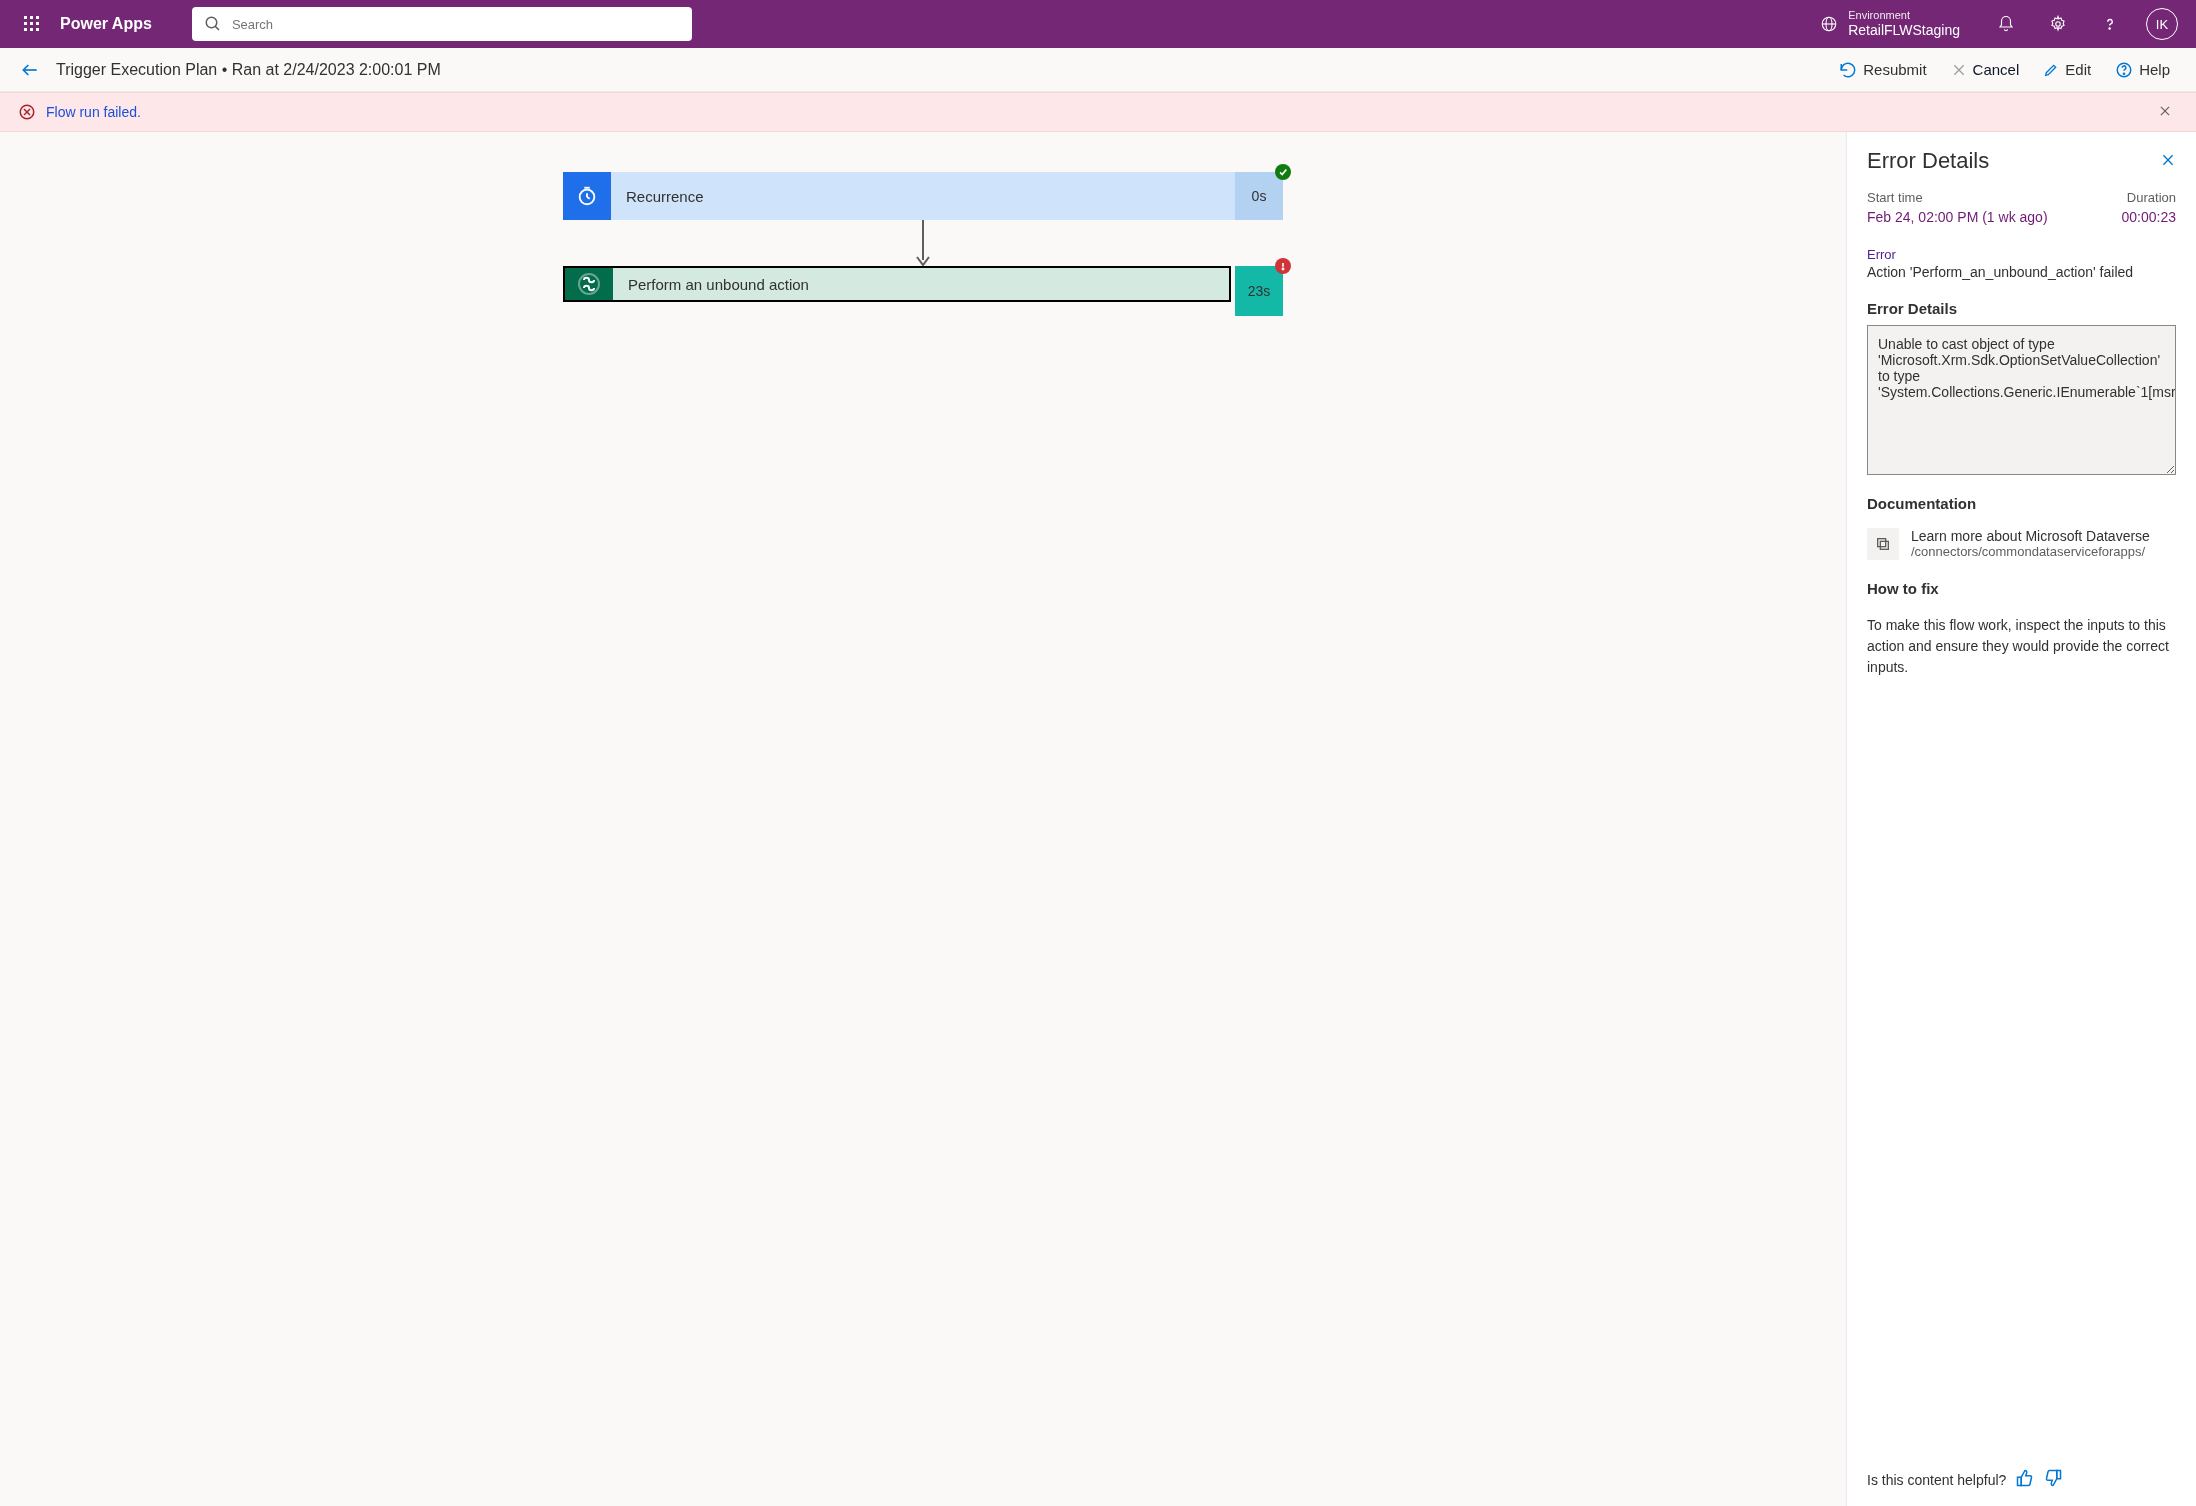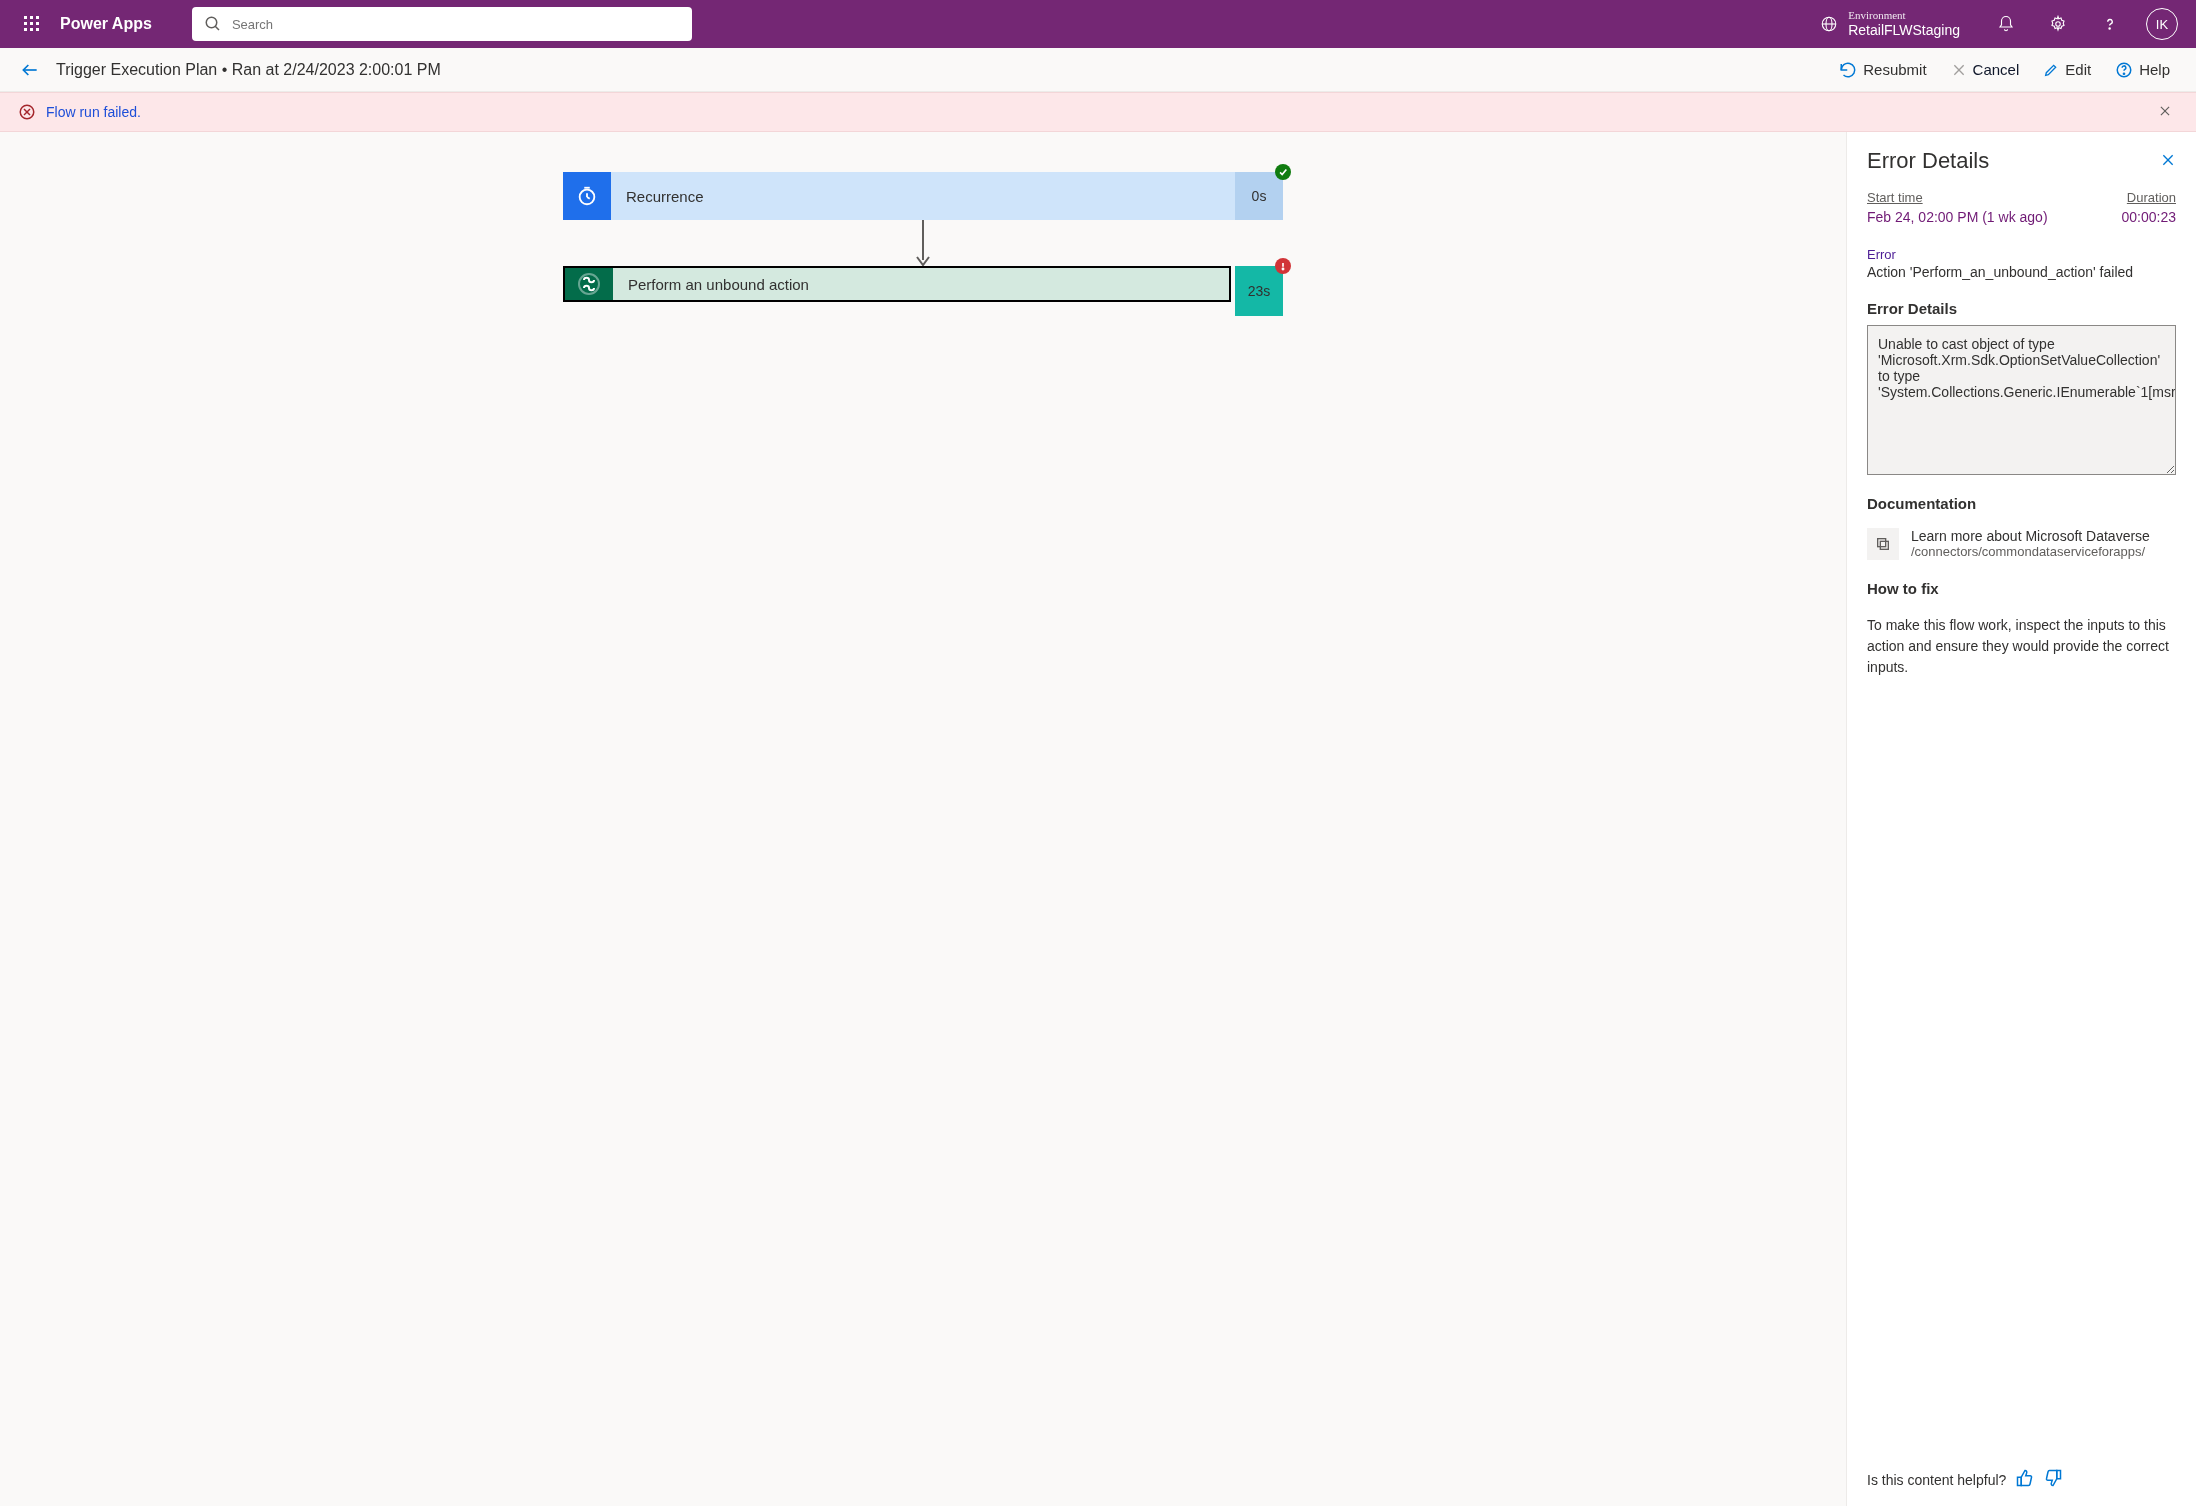--- a/index.html
+++ b/index.html
@@ -10,21 +10,21 @@
 .waffle { width: 48px; height: 48px; display: flex; align-items: center; justify-content: center; cursor: pointer; }
 .waffle-grid { width: 16px; height: 16px; display: grid; grid-template-columns: repeat(3,3px); grid-template-rows: repeat(3,3px); gap: 3px; }
 .waffle-grid span { background: #fff; width: 3px; height: 3px; }
 .app-title { font-size: 16px; font-weight: 600; margin-left: 4px; margin-right: 40px; white-space: nowrap; }
 .searchbox { flex: 0 0 500px; background: #fff; border-radius: 4px; height: 34px; display: flex; align-items: center; padding: 0 12px; }
 .searchbox svg { margin-right: 10px; }
 .searchbox input { border: none; outline: none; font-size: 13px; flex: 1; background: transparent; color: #000000; }
 .top-spacer { flex: 1; }
 .env { display: flex; align-items: center; gap: 10px; margin-right: 30px; }
 .env-text { display: flex; flex-direction: column; line-height: 1.2; }
-.env-label { font-size: 11px; opacity: .9; font-family: Liberation Serif, serif; }
+.env-label { font-size: 11px; opacity: .9; }
 .env-name { font-size: 14px; }
 .top-icons { display: flex; align-items: center; gap: 20px; margin-right: 10px; }
 .top-icon { width: 32px; height: 32px; display: flex; align-items: center; justify-content: center; cursor: pointer; }
 .avatar { width: 32px; height: 32px; border: 1.5px solid #fff; border-radius: 50%; display: flex; align-items: center; justify-content: center; font-size: 13px; }
 
 
 .cmdbar { height: 44px; background: #faf9f8; border-bottom: 1px solid #edebe9; display: flex; align-items: center; padding: 0 14px; }
 .back-btn { width: 32px; height: 32px; display: flex; align-items: center; justify-content: center; cursor: pointer; color: #0078d4; margin-right: 10px; }
 .crumb { font-size: 16px; color: #323130; }
 .cmd-spacer { flex: 1; }
@@ -62,21 +62,21 @@
 
 .connector { width: 1px; height: 46px; margin: 0 auto; position: relative; }
 .connector-line { position: absolute; left: 50%; width: 2px; background: #605e5c; height: 40px; top: 0; transform: translateX(-1px); }
 .connector-arrow { position: absolute; top: 34px; left: 50%; transform: translateX(-50%); }
 
 
 .panel { width: 350px; border-left: 1px solid #edebe9; background: #fff; display: flex; flex-direction: column; overflow: auto; padding: 16px 20px; }
 .panel h1 { font-size: 22px; font-weight: 400; margin-bottom: 16px; display:flex; align-items:center;}
 .panel-close { margin-left: auto; cursor: pointer; color:#0078d4; }
 .meta-row { display: flex; justify-content: space-between; margin-bottom: 4px; }
-.meta-label { font-size: 13px; color: #605e5c; text-decoration: underline; }
+.meta-label { font-size: 13px; color: #605e5c; }
 .meta-val { font-size: 14px; color: #701a75; }
 .section-sub { margin-top: 18px; }
 .section-sub .label { font-size: 13px; color: #4c1d95; }
 .section-sub .val { font-size: 14px; margin-top: 2px; }
 .section-title { font-weight: 600; font-size: 15px; margin-top: 20px; margin-bottom: 8px; }
 .err-detail-box { border: 1px solid #8a8886; background: #f3f2f1; padding: 10px; font-size: 14px; min-height: 150px; resize: both; overflow:auto; }
 .doc-item { display: flex; gap: 12px; align-items: flex-start; margin-top: 8px; cursor:pointer;}
 .doc-icon { width: 32px; height: 32px; background: #f3f2f1; display:flex; align-items:center; justify-content:center; flex-shrink:0;}
 .doc-title { font-size: 14px; }
 .doc-path { font-size: 13px; color: #605e5c; }

